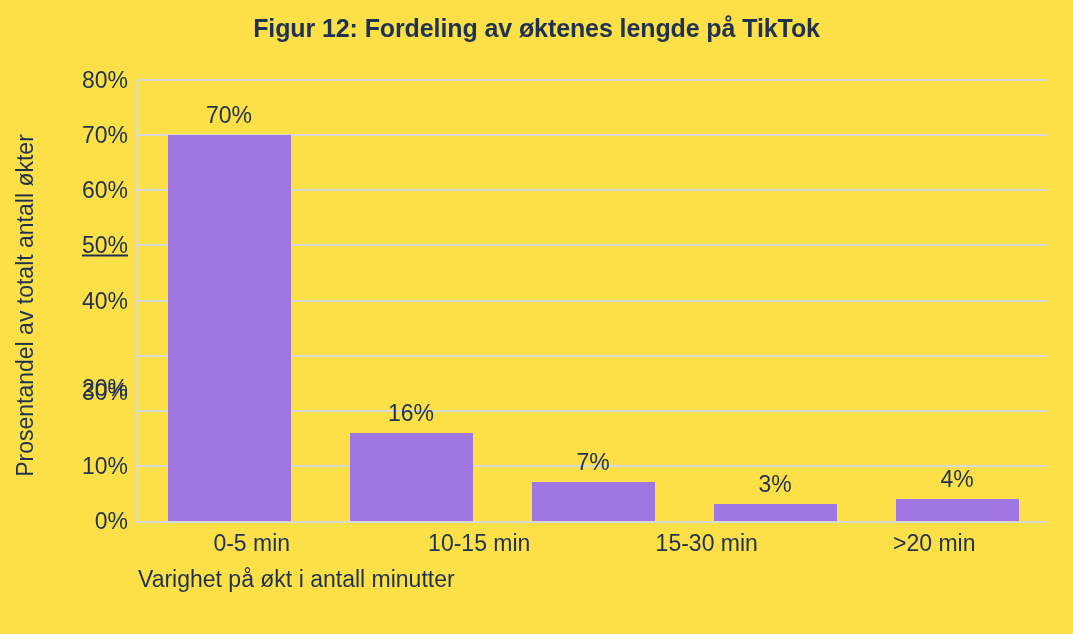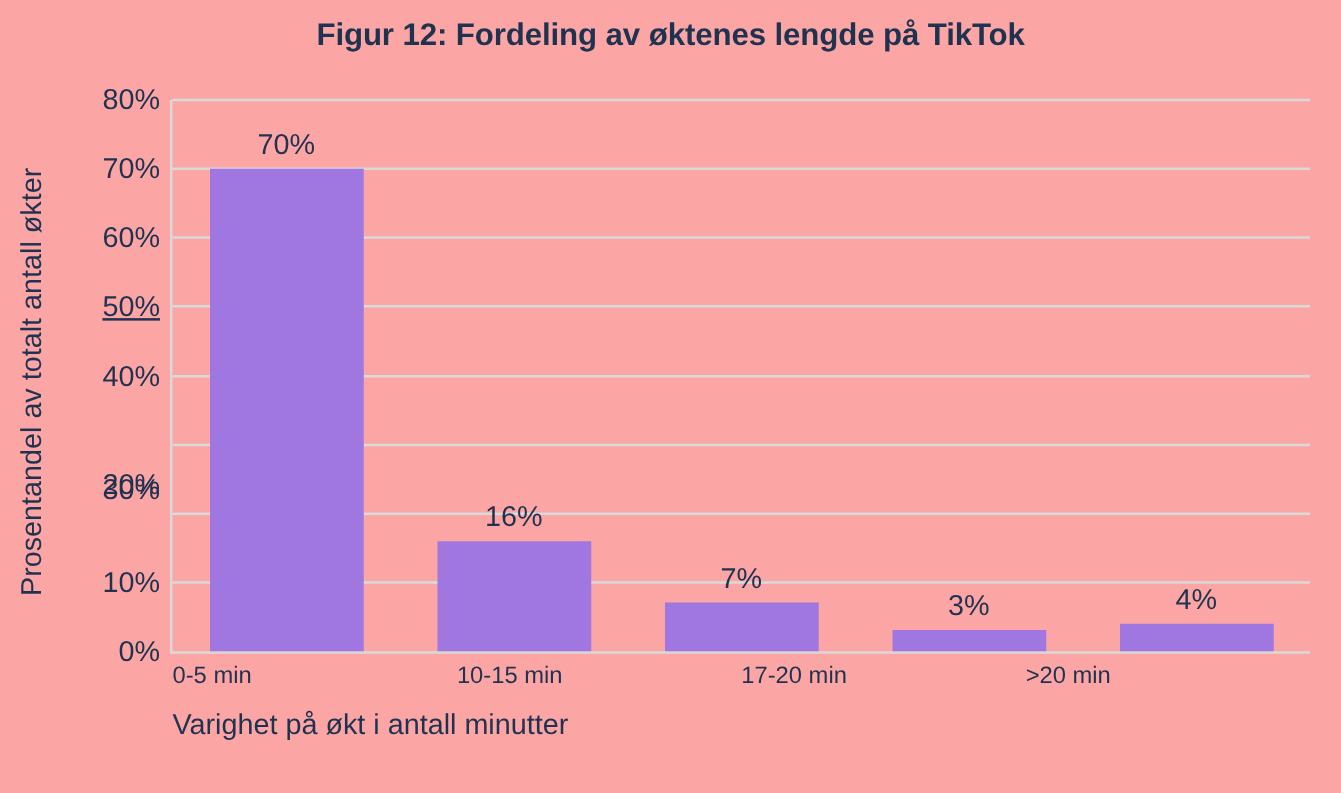--- a/index.html
+++ b/index.html
@@ -7,21 +7,21 @@
     padding: 0;
     background: #ffffff;
   }
   body {
     font-family: "Liberation Sans", sans-serif;
   }
   #figure {
     position: relative;
     width: 1073px;
     height: 634px;
-    background: #fca5a5;
+    background: #fde047;
     overflow: hidden;
   }
 
   
   .chart-title {
     position: absolute;
     left: 0;
     top: 14px;
     width: 1073px;
     text-align: center;
@@ -149,21 +149,22 @@
   
   .xticks {
     position: absolute;
     left: 138px;
     top: 530px;
     width: 910px;
     display: flex;
   }
   .xtick-item {
     flex: 1 1 0;
-    font-size: 19px;
+    text-align: center;
+    font-size: 23px;
     color: #1F3250;
     white-space: nowrap;
   }
 </style>
 </head>
 <body>
 
 <div id="figure">
 
   <div class="chart-title">Figur 12: Fordeling av øktenes lengde på TikTok</div>
@@ -217,19 +218,19 @@
       </div>
       <div class="bar-slot">
         <div class="bar-value" style="bottom: 28.05px;">4%</div>
         <div class="bar" style="height: 22.05px; background: rgb(160, 119, 224);"></div>
       </div>
     </div>
 
   <div class="xticks" id="xticks-layer">
       <div class="xtick-item">0-5 min</div>
       <div class="xtick-item">10-15 min</div>
-      <div class="xtick-item">17-20 min</div>
+      <div class="xtick-item">15-30 min</div>
       <div class="xtick-item">&gt;20 min</div>
     </div>
 
   <div class="xlabel">Varighet på økt i antall minutter</div>
 
 </div>
 
 </body></html>

